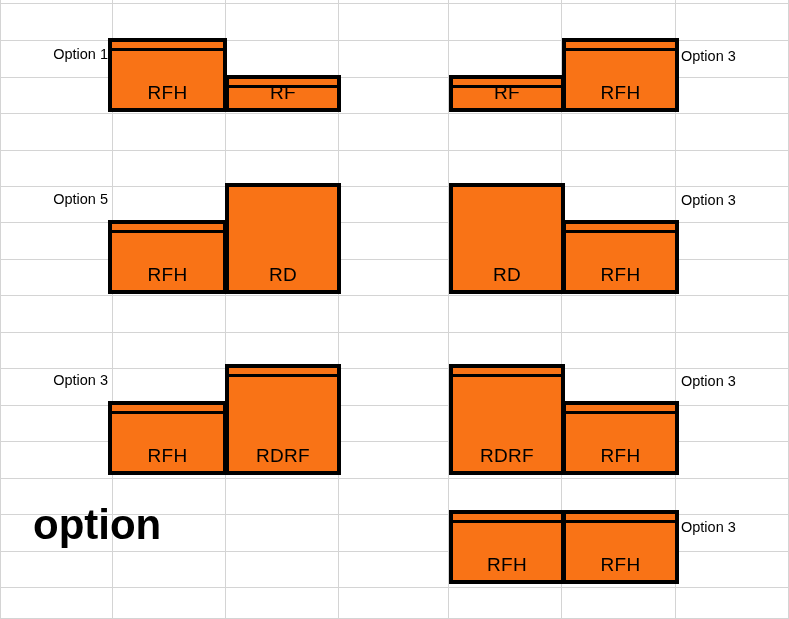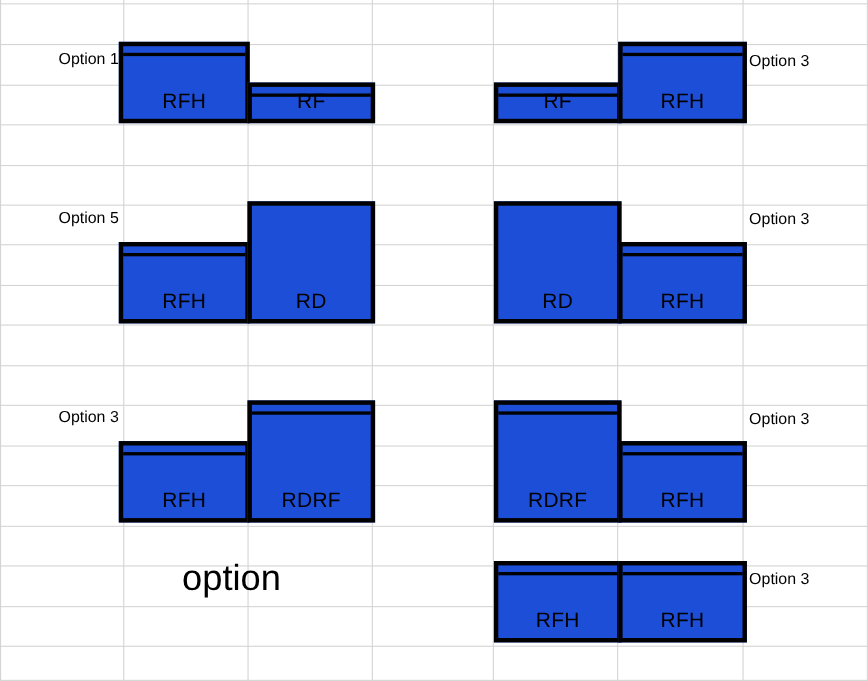--- a/index.html
+++ b/index.html
@@ -17,21 +17,21 @@
   
   #grid{position:absolute;left:0;top:0;width:789px;height:619px;}
   .gridline-h{position:absolute;left:0;width:789px;height:1px;background:#d4d4d4;}
   .gridline-v{position:absolute;top:0;height:619px;width:1px;background:#d4d4d4;}
 
   
   .drawer{
     position:absolute;
     box-sizing:border-box;
     border:4px solid #a16207;
-    background:#1d4ed8;
+    background:#f97316;
   }
   .drawer .lip{
     position:absolute;
     left:0;right:0;
     top:3px;
     height:3px;
     border-bottom:3px solid #000000;
   }
   .drawer .dlabel{
     position:absolute;
@@ -51,25 +51,25 @@
     color:#000000;
     line-height:18px;
     white-space:nowrap;
   }
   .opt-label.right{text-align:left;}
   .opt-label.left{text-align:right;}
 
   
   .caption{
     position:absolute;
-    font-weight:normal;
-    font-size:33px;
+    font-weight:bold;
+    font-size:42px;
     color:#000000;
     white-space:nowrap;
-    text-align:center;
+    text-align:left;
     line-height:40px;
   }
 </style>
 </head>
 <body>
 
 <div id="sheet">
 
   <div id="grid">
       <div class="gridline-h" style="top: 3px; background: rgb(212, 212, 212);"></div>

